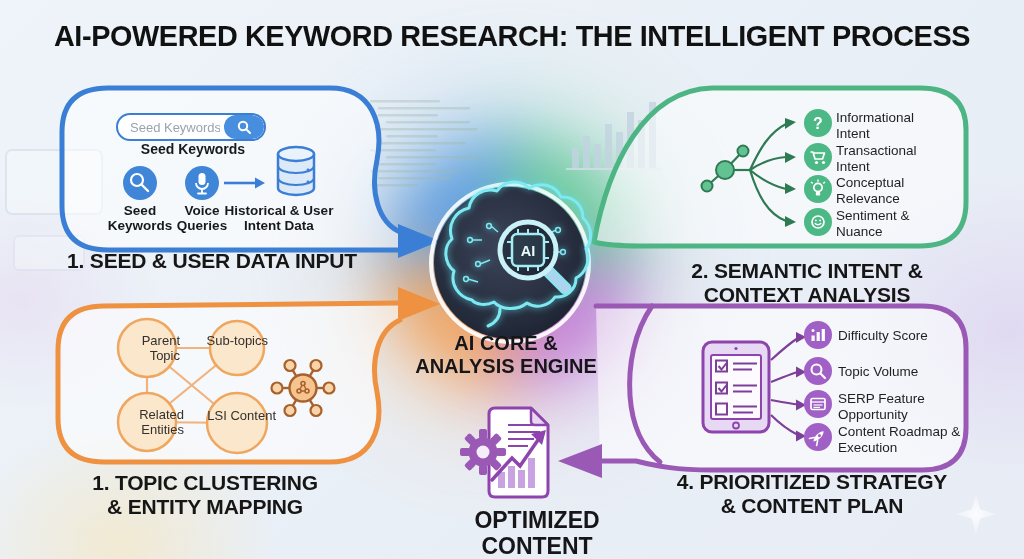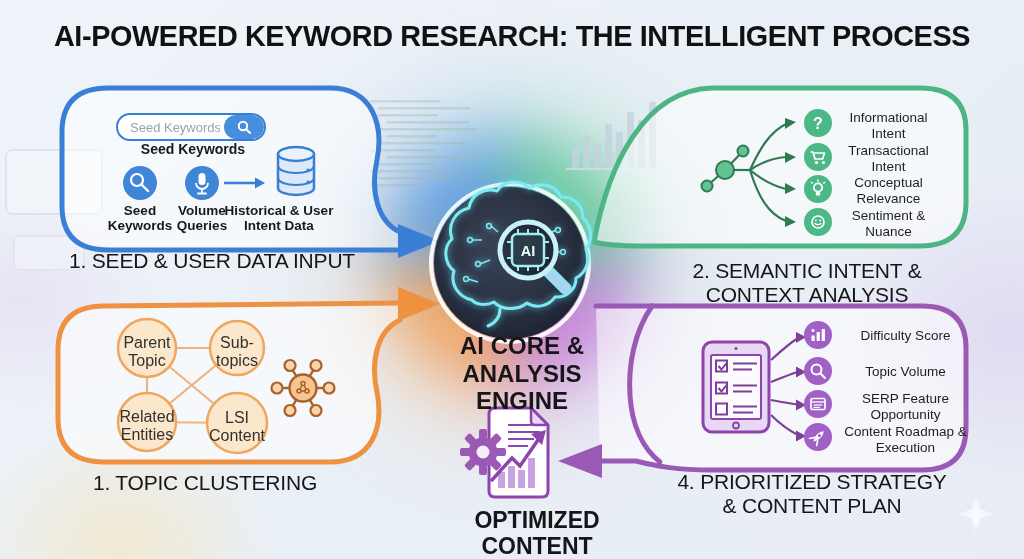--- a/index.html
+++ b/index.html
@@ -3,30 +3,30 @@
 <meta charset="utf-8">
 <style>
   html,body{margin:0;padding:0;background:#dfe7ef;font-family:"Liberation Sans",sans-serif;}
   #canvas{position:relative;width:1024px;height:559px;margin:0 auto;overflow:hidden;
     background:
       radial-gradient(220px 180px at 120px 545px, rgba(250,225,165,.45), rgba(250,225,165,0) 70%),
       radial-gradient(260px 220px at 1010px 330px, rgba(216,198,238,.5), rgba(216,198,238,0) 70%),
       radial-gradient(200px 160px at 20px 300px, rgba(222,188,232,.28), rgba(222,188,232,0) 70%),
       linear-gradient(135deg,#eef4f9 0%,#e9eff6 55%,#e8edf5 100%);}
   .abs{position:absolute;}
-  .t{position:absolute;color:#1a1a1a;text-align:center;}
-  .step{font-weight:normal;font-size:21px;text-align:center;line-height:1.16;letter-spacing:-0.2px;color:#161616;}
+  .t{position:absolute;color:#1a1a1a;}
+  .step{font-weight:bold;font-size:21px;text-align:center;line-height:1.16;letter-spacing:-0.2px;color:#161616;}
   .step span{display:block;}
   .ilabel{font-size:13.5px;line-height:1.16;color:#1f1f1f;}
   .blabel{font-weight:bold;font-size:13.5px;text-align:center;line-height:1.14;color:#17191c;}
-  .bubble-label{font-size:16px;line-height:1.12;text-align:center;color:#33302c;}
+  .bubble-label{font-size:13px;line-height:1.12;text-align:right;color:#33302c;}
   #title{left:0;top:19px;width:1024px;text-align:center;font-size:30px;font-weight:bold;
     letter-spacing:-0.4px;color:#111;transform:scaleX(.96);}
   #center-label,#output-label{text-align:center;font-weight:bold;line-height:1.15;color:#16161a;}
-  #center-label{left:420px;top:332px;width:204px;font-size:24px;}
+  #center-label{left:404px;top:332px;width:204px;font-size:20px;}
   #output-label{left:429px;top:507px;width:216px;font-size:23px;}
   #center-label span,#output-label span{display:block;}
   #glow{left:388px;top:141px;width:244px;height:244px;border-radius:50%;filter:blur(30px);opacity:.9;
     background:conic-gradient(#62c996 0 90deg,#c47fd8 90deg 180deg,#f2a35b 180deg 270deg,#5a9be0 270deg 360deg);}
   #glow2{left:358px;top:111px;width:304px;height:304px;border-radius:50%;filter:blur(55px);opacity:.45;
     background:conic-gradient(#62c996 0 90deg,#c47fd8 90deg 180deg,#f2a35b 180deg 270deg,#5a9be0 270deg 360deg);}
   #searchbar{left:116px;top:113px;width:150px;height:28px;background:#fff;border:2.5px solid #3a7fd5;
     border-radius:16px;display:flex;align-items:stretch;overflow:hidden;box-sizing:border-box;}
   #searchbar input{flex:1;min-width:0;border:none;outline:none;background:transparent;
     font-family:"Liberation Sans",sans-serif;font-size:13px;color:#444;padding:0 4px 0 12px;}
@@ -355,39 +355,40 @@
     <button id="search-btn">
       <svg width="15" height="15" viewBox="0 0 15 15">
         <circle cx="6" cy="6" r="4.2" fill="none" stroke="#fff" stroke-width="2"></circle>
         <line x1="9.2" y1="9.2" x2="13" y2="13" stroke="#fff" stroke-width="2" stroke-linecap="round"></line>
       </svg>
     </button>
   </div>
   <div class="t blabel" style="left:123px;top:142px;width:140px;font-size:14px">Seed Keywords</div>
 
   <div class="t blabel" style="left:106px;top:203px;width:68px">Seed Keywords</div>
-  <div class="t blabel" style="left:168px;top:203px;width:68px">Volume Queries</div>
+  <div class="t blabel" style="left:168px;top:203px;width:68px">Voice Queries</div>
   <div class="t blabel" style="left:218px;top:203px;width:122px">Historical &amp; User Intent Data</div>
   <div class="t step" style="left:62px;top:249px;width:300px">1. SEED &amp; USER DATA INPUT</div>
 
   <div class="t ilabel" style="left:836px;top:110px;width:105px">Informational Intent</div>
   <div class="t ilabel" style="left:836px;top:143px;width:105px">Transactional Intent</div>
   <div class="t ilabel" style="left:836px;top:175px;width:105px">Conceptual Relevance</div>
   <div class="t ilabel" style="left:836px;top:208px;width:105px">Sentiment &amp; Nuance</div>
   <div class="t step" style="left:657px;top:259px;width:300px">
     <span>2. SEMANTIC INTENT &amp;</span>
     <span>CONTEXT ANALYSIS</span>
   </div>
 
   <div class="t bubble-label" style="left:114px;top:334px;width:66px">Parent Topic</div>
   <div class="t bubble-label" style="left:206px;top:334px;width:62px">Sub-topics</div>
   <div class="t bubble-label" style="left:110px;top:408px;width:74px">Related Entities</div>
   <div class="t bubble-label" style="left:198px;top:409px;width:78px">LSI Content</div>
   <div class="t step" style="left:55px;top:471px;width:300px">
     <span>1. TOPIC CLUSTERING</span>
+    <span>&amp; ENTITY MAPPING</span>
   </div>
 
   <div class="t ilabel" style="left:838px;top:328px;width:135px">Difficulty Score</div>
   <div class="t ilabel" style="left:838px;top:364px;width:135px">Topic Volume</div>
   <div class="t ilabel" style="left:838px;top:424px;width:135px">Content Roadmap &amp; Execution</div>
   <div class="t ilabel" style="left:838px;top:391px;width:135px">SERP Feature Opportunity</div>
   <div class="t step" style="left:662px;top:470px;width:300px">
     <span>4. PRIORITIZED STRATEGY</span>
     <span>&amp; CONTENT PLAN</span>
   </div>

